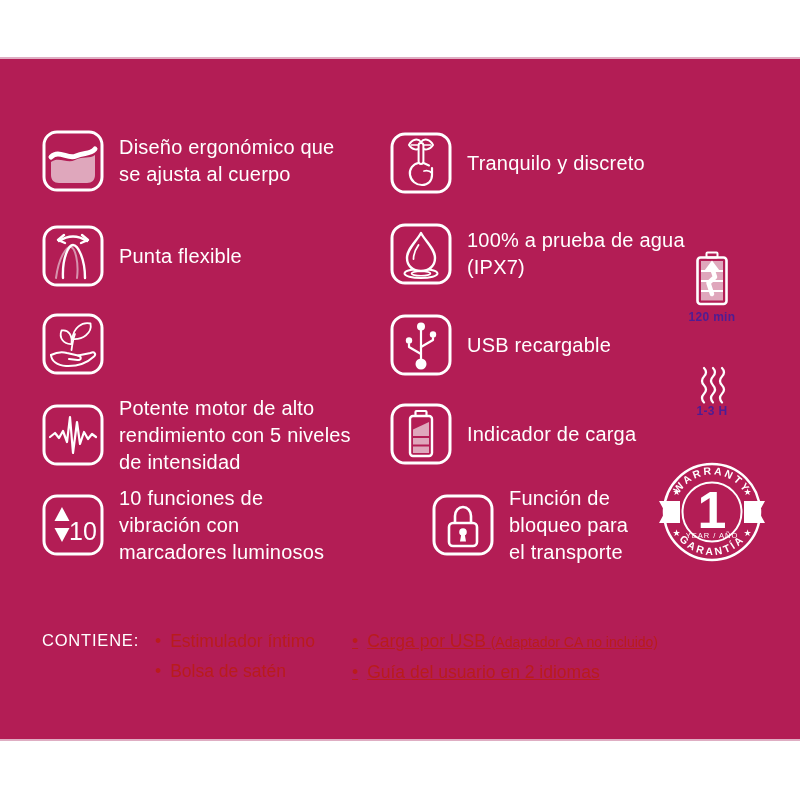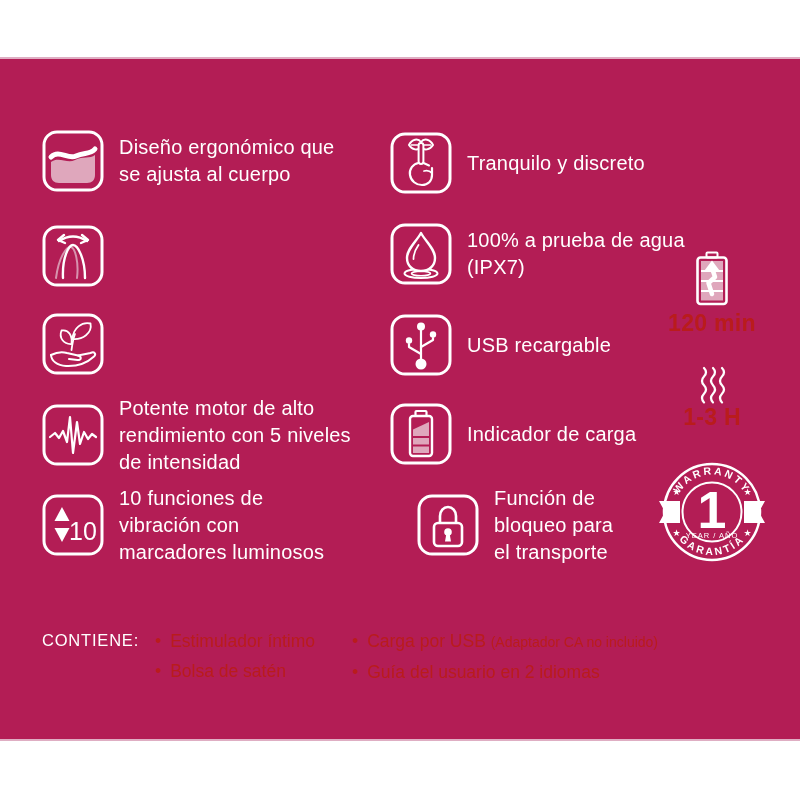--- a/index.html
+++ b/index.html
@@ -13,22 +13,22 @@
     border-top:2px solid #dfaec3;border-bottom:2px solid #dfaec3;
     box-sizing:border-box;
   }
   .feature{position:absolute;display:flex;align-items:center;height:62px;color:#fff;}
   .feature .ibox{width:62px;height:62px;flex:0 0 62px;}
   .feature .label{
     white-space:pre-line;font-size:20px;line-height:27px;margin-left:15px;
     letter-spacing:.2px;
   }
   .spec-label{
-    position:absolute;left:647px;width:130px;text-align:center;color:#b91c1c;
-    font-size:23px;font-weight:bold;letter-spacing:.3px;
+    position:absolute;left:647px;width:130px;text-align:center;color:#4c1d95;
+    font-size:12px;font-weight:bold;letter-spacing:.3px;
   }
   .spec-icon{position:absolute;}
   .contains-label{
     position:absolute;left:42px;top:631px;color:#fff;font-size:16.5px;letter-spacing:.8px;
   }
   .contains-col{position:absolute;top:626px;color:#b91c1c;}
   .c-item{font-size:17.5px;line-height:30px;}
   .c-item::before{content:"•";margin-right:9px;}
   .c-note{font-size:14px;}
   svg text{font-family:"Liberation Sans", sans-serif;}
@@ -54,20 +54,21 @@
   <div class="ibox">
     <svg viewBox="0 0 62 62" width="62" height="62">
       <rect x="2" y="2" width="58" height="58" rx="13" fill="none" stroke="#fff" stroke-width="3"></rect>
       <path d="M14,53 C17,31 25,21 29,22 C33,23 37,37 35,53" fill="none" stroke="#d793ae" stroke-width="2" stroke-linecap="round"></path>
       <path d="M21,53 C20,32 27,20 31,20 C36,20 43,34 43,53" fill="none" stroke="#fff" stroke-width="2.4" stroke-linecap="round"></path>
       <path d="M17,16 Q31,7 45,16" fill="none" stroke="#fff" stroke-width="2.4" stroke-linecap="round"></path>
       <path d="M22,10 L16,15 L23,18" fill="none" stroke="#fff" stroke-width="2.4" stroke-linecap="round" stroke-linejoin="round"></path>
       <path d="M40,10 L46,15 L39,18" fill="none" stroke="#fff" stroke-width="2.4" stroke-linecap="round" stroke-linejoin="round"></path>
     </svg>
   </div>
+  <div class="label">Punta flexible</div>
 </div>
 
 <div class="feature" style="left:42px;top:313px;">
   <div class="ibox">
     <svg viewBox="0 0 62 62" width="62" height="62">
       <rect x="2" y="2" width="58" height="58" rx="13" fill="none" stroke="#fff" stroke-width="3"></rect>
       <path d="M29.5,37 C30.5,31 30.5,27 33,21" fill="none" stroke="#fff" stroke-width="1.8" stroke-linecap="round"></path>
       <path d="M29.5,31 C22,31.5 16.5,25 19.5,17.5 C27,16 30.5,23 29.5,31 Z" fill="none" stroke="#fff" stroke-width="1.8" stroke-linejoin="round"></path>
       <path d="M30.5,26 C31,15 40,8.5 48.5,10.5 C50.5,20 40.5,27 30.5,26 Z" fill="none" stroke="#fff" stroke-width="1.8" stroke-linejoin="round"></path>
       <path d="M9,42 C15,39 20,38.5 25,40 L36,42.5 C40,43.5 39.5,47.5 35.5,47 L27,46" fill="none" stroke="#fff" stroke-width="2" stroke-linecap="round"></path>
@@ -154,21 +155,21 @@
       <rect x="25.5" y="8" width="11" height="5" rx="1" fill="none" stroke="#fff" stroke-width="2.2"></rect>
       <rect x="20" y="13" width="22" height="40" rx="3" fill="none" stroke="#fff" stroke-width="2.4"></rect>
       <polygon points="23,33 23,26.5 39,19 39,33" fill="#dfa7bc"></polygon>
       <rect x="23" y="35" width="16" height="6.5" fill="#dfa7bc"></rect>
       <rect x="23" y="43.5" width="16" height="6.5" fill="#dfa7bc"></rect>
     </svg>
   </div>
   <div class="label">Indicador de carga</div>
 </div>
 
-<div class="feature" style="left:375px;top:494px;padding-left:42px;">
+<div class="feature" style="left:390px;top:494px;padding-left:42px;">
   <div class="ibox">
     <svg viewBox="0 0 62 62" width="62" height="62">
       <rect x="2" y="2" width="58" height="58" rx="13" fill="none" stroke="#fff" stroke-width="3"></rect>
       <path d="M23,29 V22 C23,17 26.5,13 31,13 C35.5,13 39,17 39,22 V29" fill="none" stroke="#fff" stroke-width="2.6"></path>
       <rect x="17" y="29" width="28" height="23" rx="4" fill="none" stroke="#fff" stroke-width="2.6"></rect>
       <circle cx="31" cy="38" r="3.8" fill="#fff"></circle>
       <polygon points="28,47.5 34,47.5 32.6,39.5 29.4,39.5" fill="#fff"></polygon>
     </svg>
   </div>
   <div class="label">Función de
@@ -226,18 +227,18 @@
   </svg>
 </div>
 
 <div class="contains-label">CONTIENE:</div>
 
 <div class="contains-col" style="left:155px;">
   <div class="c-item">Estimulador íntimo</div>
   <div class="c-item">Bolsa de satén</div>
 </div>
 
-<div class="contains-col" style="left:352px;">
+<div class="contains-col" style="left:352px;text-decoration:underline;">
   <div class="c-item"><span>Carga por USB</span>
     <span class="c-note">(Adaptador CA no incluido)</span>
   </div>
   <div class="c-item">Guía del usuario en 2 idiomas</div>
 </div>
 
 </body></html>

